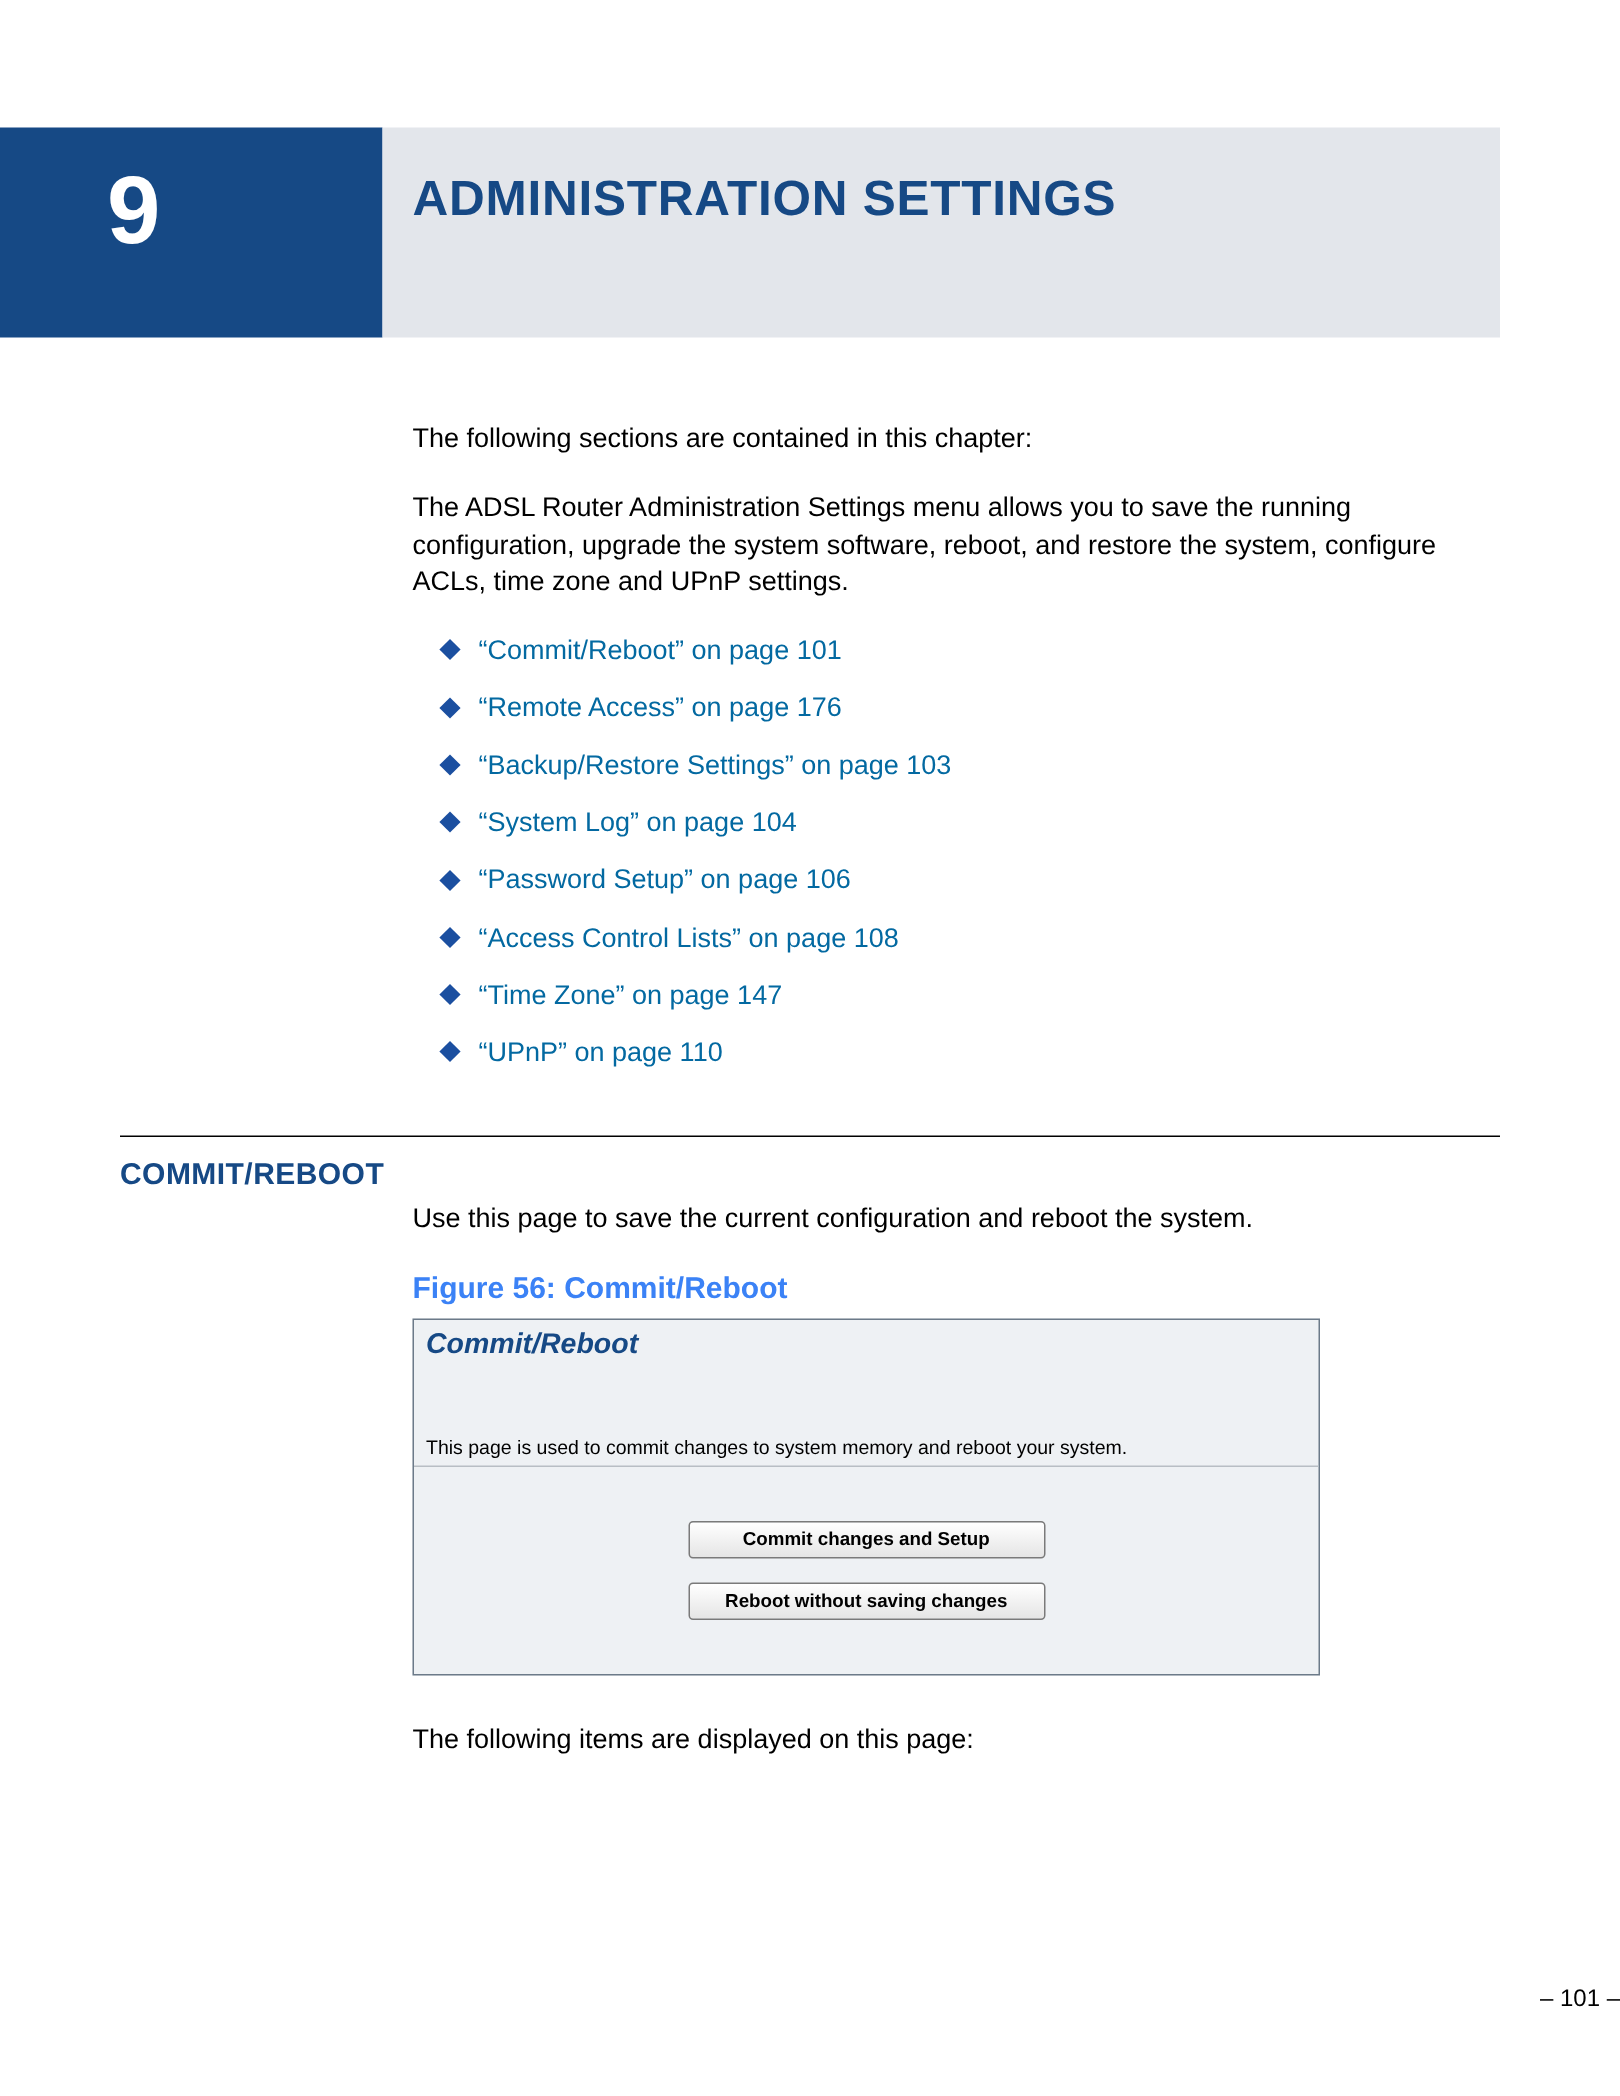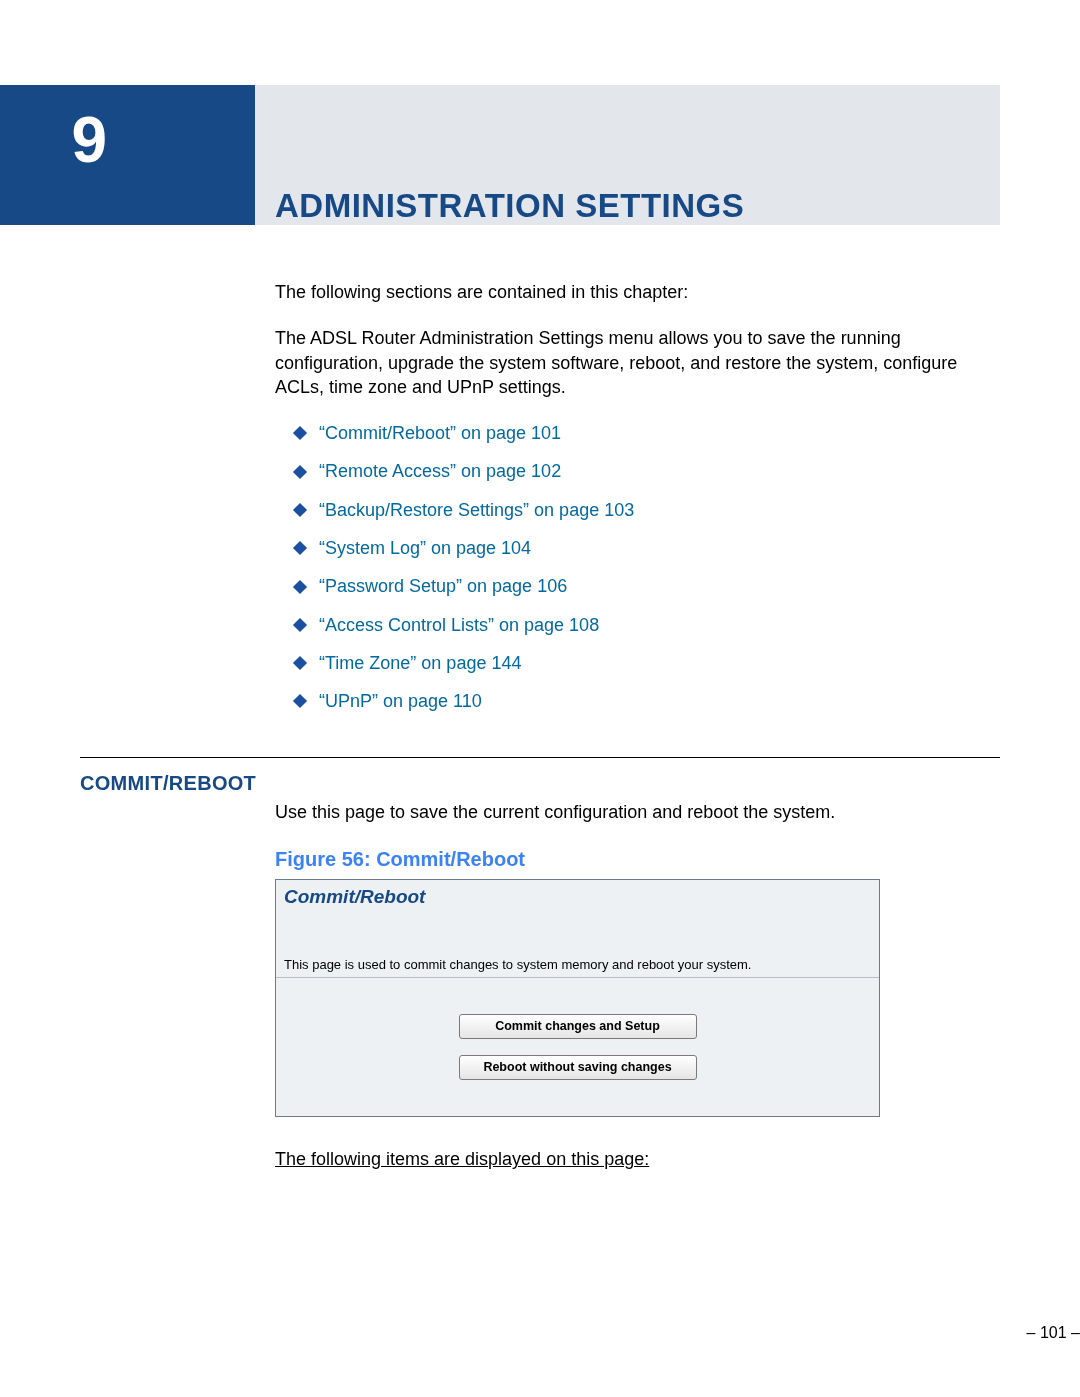--- a/index.html
+++ b/index.html
@@ -30,21 +30,21 @@
     align-items: flex-start;
     justify-content: flex-end;
     padding-top: 18px;
     padding-right: 148px;
     font-family: Verdana, sans-serif;
   }
   .chapter-title-block {
     flex: 1;
     background: #e3e6eb;
     display: flex;
-    align-items: flex-end;
+    align-items: flex-start;
     padding-top: 28px;
     padding-left: 20px;
   }
   .chapter-title {
     color: #164985;
     font-size: 33px;
     font-weight: bold;
     font-variant: small-caps;
     letter-spacing: 0.5px;
   }
@@ -176,41 +176,41 @@
   <p class="para">The following sections are contained in this chapter:</p>
   <p class="para">The ADSL Router Administration Settings menu allows you to save the running configuration, upgrade the system software, reboot, and restore the system, configure ACLs, time zone and UPnP settings.</p>
 
   <ul class="toc-list">
     <li>
         <span class="diamond"></span>
         <span class="toc-text">“Commit/Reboot” on page 101</span>
       </li>
     <li>
         <span class="diamond"></span>
-        <span class="toc-text">“Remote Access” on page 102</span>
+        <span class="toc-text">“Remote Access” on page 176</span>
       </li>
     <li>
         <span class="diamond"></span>
         <span class="toc-text">“Backup/Restore Settings” on page 103</span>
       </li>
     <li>
         <span class="diamond"></span>
         <span class="toc-text">“System Log” on page 104</span>
       </li>
     <li>
         <span class="diamond"></span>
         <span class="toc-text">“Password Setup” on page 106</span>
       </li>
     <li>
         <span class="diamond"></span>
         <span class="toc-text">“Access Control Lists” on page 108</span>
       </li>
     <li>
         <span class="diamond"></span>
-        <span class="toc-text">“Time Zone” on page 144</span>
+        <span class="toc-text">“Time Zone” on page 147</span>
       </li>
     <li>
         <span class="diamond"></span>
         <span class="toc-text">“UPnP” on page 110</span>
       </li>
   </ul>
 </div>
 
 <hr class="section-rule">
 
@@ -223,16 +223,16 @@
 
   <div class="figure-box">
     <div class="figure-title">Commit/Reboot</div>
     <div class="figure-desc">This page is used to commit changes to system memory and reboot your system.</div>
     <div class="figure-buttons">
       <div class="fig-btn">Commit changes and Setup</div>
       <div class="fig-btn">Reboot without saving changes</div>
     </div>
   </div>
 
-  <p style="margin-top:30px;text-decoration:underline;">The following items are displayed on this page:</p>
+  <p style="margin-top:30px;">The following items are displayed on this page:</p>
 </div>
 
 <div class="footer">–  101  –</div>
 
 </body></html>

